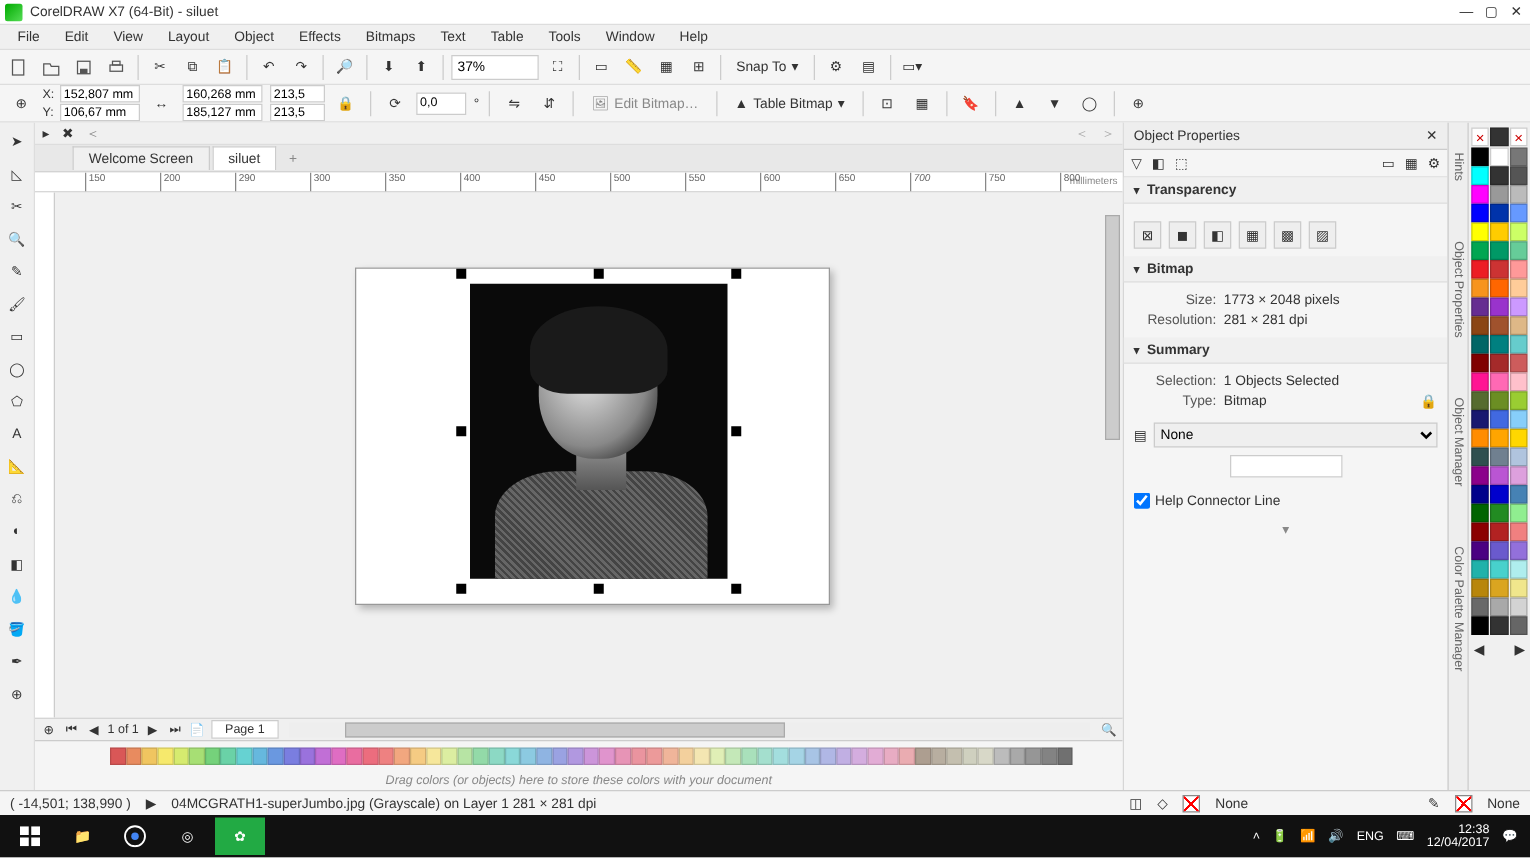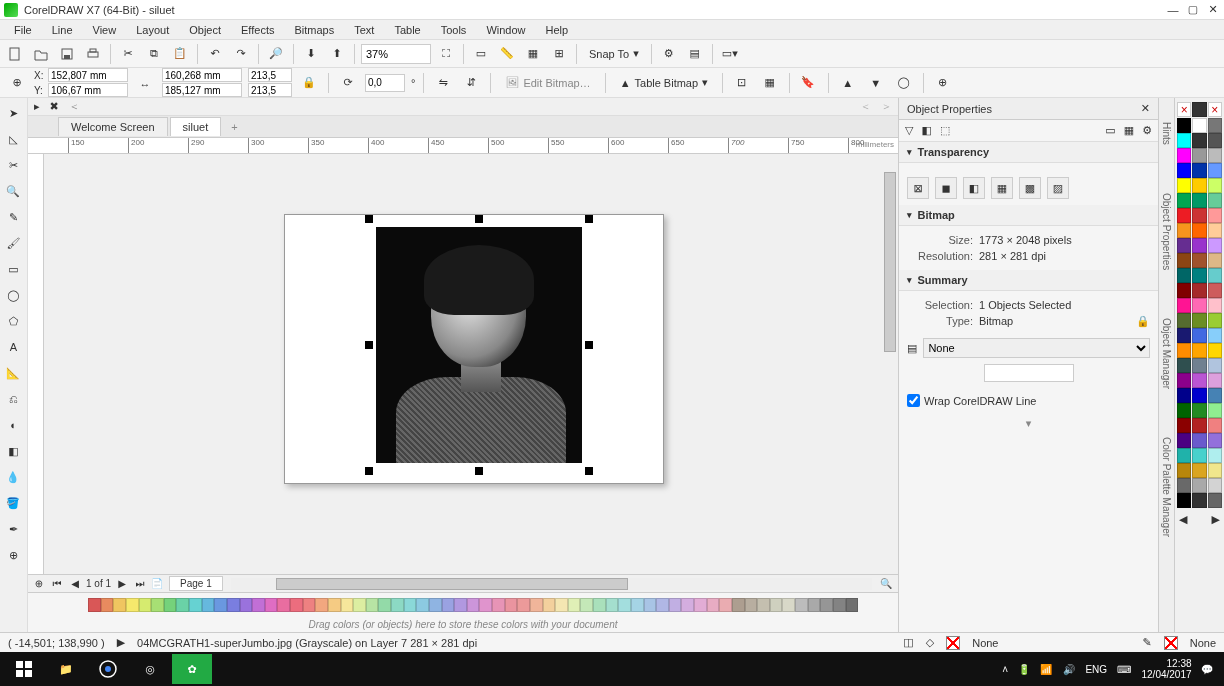--- a/index.html
+++ b/index.html
@@ -11,21 +11,21 @@
 .titlebar .winbtns span { width: 14px; height: 14px; display: flex; align-items: center; justify-content: center; cursor: pointer; }
 .menubar { height: 20px; background: #f0f0f0; display: flex; align-items: center; padding: 0 4px; border-bottom: 1px solid #ddd; }
 .menubar span { padding: 2px 10px; cursor: default; text-align: center; }
 .toolbar { height: 28px; background: #f5f5f5; display: flex; align-items: center; padding: 0 4px; gap: 4px; border-bottom: 1px solid #ddd; }
 .toolbar-btn { width: 22px; height: 22px; display: flex; align-items: center; justify-content: center; border: 1px solid transparent; cursor: pointer; }
 .toolbar-sep { width: 1px; height: 20px; background: #ccc; margin: 0 2px; }
 .toolbar input.zoom { width: 70px; height: 20px; border: 1px solid #ccc; padding: 0 4px; font-size: 11px; }
 .optionsbar { height: 30px; background: #f5f5f5; display: flex; align-items: center; padding: 0 6px; gap: 6px; border-bottom: 1px solid #ddd; }
 .coordbox { display: flex; flex-direction: column; gap: 1px; }
 .coordrow { display: flex; align-items: center; gap: 2px; }
-.coordrow input { width: 80px; height: 14px; border: 1px solid #ccc; font-size: 10px; padding: 0 2px; }
+.coordrow input { width: 64px; height: 14px; border: 1px solid #ccc; font-size: 10px; padding: 0 2px; }
 .coordrow .lbl { font-size: 10px; width: 12px; }
 .optionsbar .small-in { width: 44px; height: 14px; border: 1px solid #ccc; font-size: 10px; padding: 0 2px; }
 .optionsbar .angle-in { width: 40px; height: 18px; border: 1px solid #ccc; font-size: 10px; padding: 0 2px; }
 .btnlabel { display: flex; align-items: center; gap: 4px; padding: 2px 6px; cursor: pointer; color: #888; }
 .btnlabel.active { color: #333; }
 .workspace { flex: 1; display: flex; overflow: hidden; }
 .toolbox { width: 28px; background: #f0f0f0; display: flex; flex-direction: column; align-items: center; padding: 2px 0; border-right: 1px solid #ddd; }
 .tool { width: 24px; height: 24px; display: flex; align-items: center; justify-content: center; margin: 1px 0; cursor: pointer; }
 .canvas-area { flex: 1; display: flex; flex-direction: column; background: #f0f0f0; position: relative; }
 .tabs { height: 22px; display: flex; align-items: center; background: #e8e8e8; border-bottom: 1px solid #ccc; padding-left: 30px; }
@@ -98,21 +98,21 @@
   <div class="title">CorelDRAW X7 (64-Bit) - siluet</div>
   <div class="winbtns">
     <span>—</span>
     <span>▢</span>
     <span>✕</span>
   </div>
 </div>
 
 <div class="menubar">
   <span>File</span>
-  <span>Line</span>
+  <span>Edit</span>
   <span>View</span>
   <span>Layout</span>
   <span>Object</span>
   <span>Effects</span>
   <span>Bitmaps</span>
   <span>Text</span>
   <span>Table</span>
   <span>Tools</span>
   <span>Window</span>
   <span>Help</span>
@@ -455,21 +455,21 @@
       <div style="margin-top:8px;display:flex;gap:6px;align-items:center">
         <span>▤</span>
         <select style="flex:1"><option>None</option></select>
       </div>
       <div style="margin-top:6px;display:flex;justify-content:center">
           <input style="width: 90px; height: 18px; border: 1px solid rgb(204, 204, 204);">
         </div>
     </div>
     <div class="rp-chk">
       <input type="checkbox" checked="" style="">
-      <span>Wrap CorelDRAW Line</span>
+      <span>Help Connector Line</span>
     </div>
     <div style="text-align:center;padding:4px;color:#888">▾</div>
   </div>
 
   <div class="sidetabs">
     <div class="vtab">Hints</div>
     <div class="vtab">Object Properties</div>
     <div class="vtab">Object Manager</div>
     <div class="vtab">Color Palette Manager</div>
   </div>
@@ -616,21 +616,21 @@
       <span>◀</span>
       <span>▶</span>
     </div>
   </div>
 
 </div>
 
 <div class="statusbar">
   <span>( -14,501; 138,990 )</span>
   <span>▶</span>
-  <span>04MCGRATH1-superJumbo.jpg (Grayscale) on Layer 7 281 × 281 dpi</span>
+  <span>04MCGRATH1-superJumbo.jpg (Grayscale) on Layer 1 281 × 281 dpi</span>
   <div class="spacer"></div>
   <span>◫</span>
   <span>◇</span>
   <div class="nonebox"></div>
   <span>None</span>
   <span style="width:120px"></span>
   <span>✎</span>
   <div class="nonebox"></div>
   <span>None</span>
 </div>

